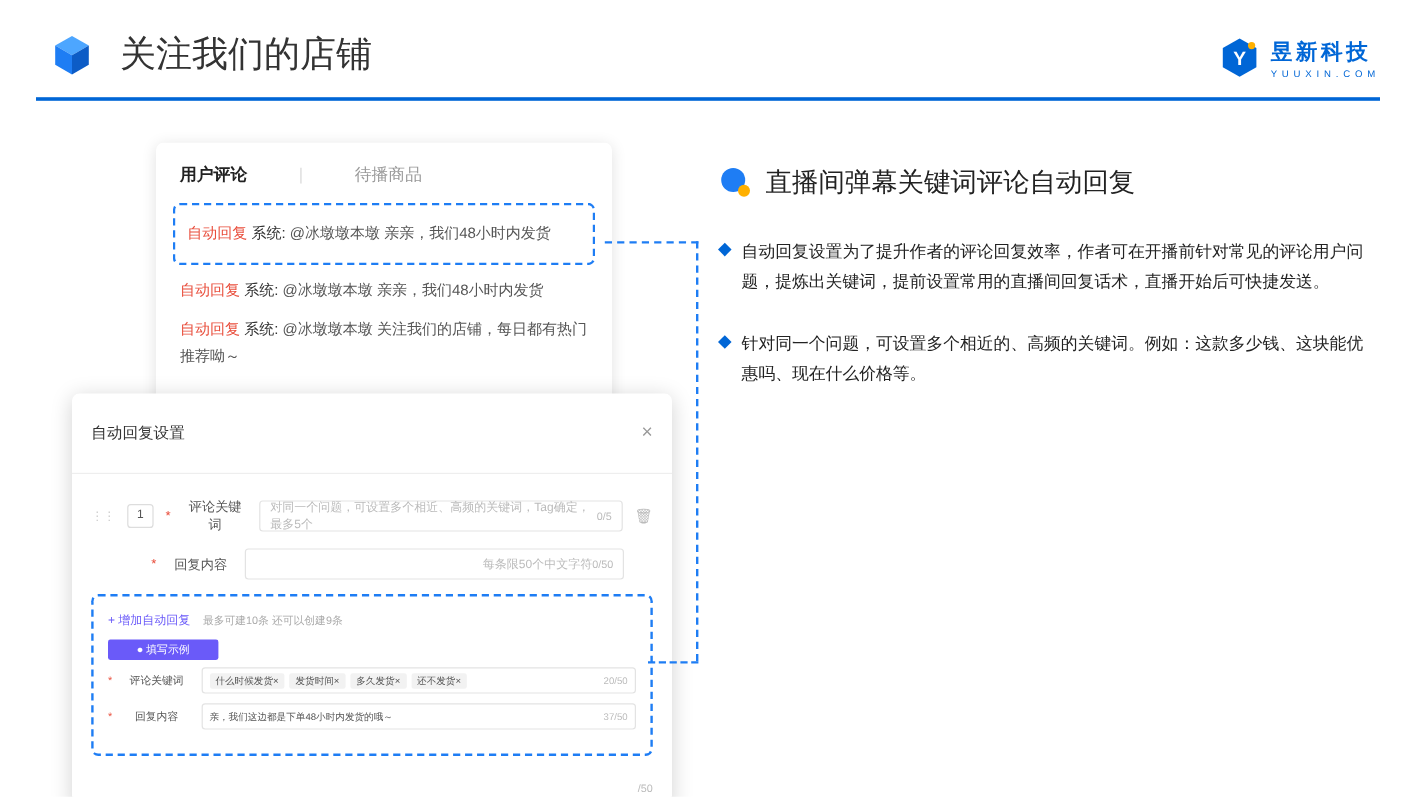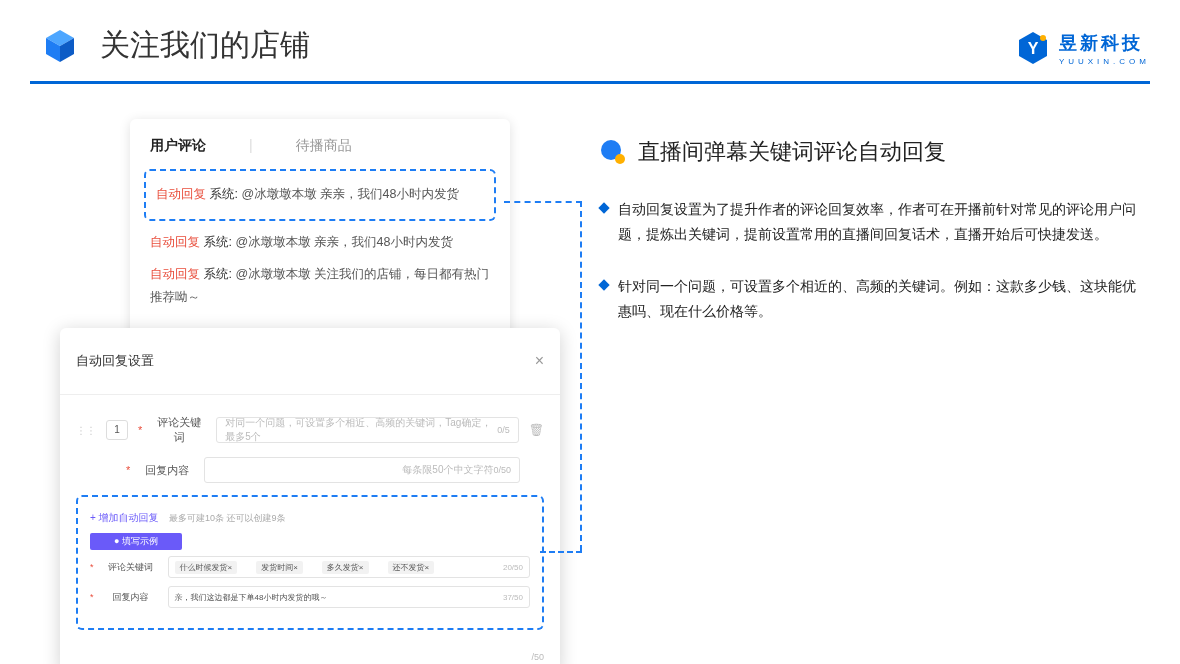--- a/index.html
+++ b/index.html
@@ -35,21 +35,21 @@
 .label{width:54px;text-align:center;color:#555}
 .inp{flex:1;height:26px;border:1px solid #e3e3e3;border-radius:3px;padding:0 8px;font-size:10px;color:#bbb;display:flex;align-items:center;justify-content:flex-end;background:#fff}
 .cnt{color:#bbb;font-size:9px}
 .del{color:#bbb;font-size:12px}
 .ex-box{border:2px dashed #1e7df4;border-radius:6px;padding:10px 12px 12px 12px;margin-top:6px}
 .add-link{color:#6a5af9;font-size:10px}
 .hint{color:#aaa;font-size:9px;margin-left:6px}
 .badge{background:#6a5af9;color:#fff;font-size:9px;padding:2px 24px;border-radius:2px;display:inline-block;margin:8px 0 6px 0}
 .tag-row{display:flex;align-items:center;gap:10px;font-size:9px;color:#666;margin-bottom:8px}
 .tag-row .label{width:54px}
-.tag-inp{flex:1;height:22px;border:1px solid #e3e3e3;border-radius:3px;padding:0 6px;display:flex;align-items:center;gap:19px;background:#fff}
+.tag-inp{flex:1;height:22px;border:1px solid #e3e3e3;border-radius:3px;padding:0 6px;display:flex;align-items:center;gap:4px;background:#fff}
 .tg{background:#f2f2f2;color:#555;font-size:8px;padding:1px 5px;border-radius:2px}
 .tcnt{margin-left:auto;color:#bbb;font-size:8px}
 .under-cnt{text-align:right;color:#bbb;font-size:9px;padding:4px 16px 12px 0}
 .conn-line{position:absolute;border-top:2px dashed #1e7df4;z-index:5}
 .conn-v{position:absolute;border-left:2px dashed #1e7df4;z-index:5}
 .right-col{flex:1;padding-top:18px}
 .sec-head{display:flex;align-items:center;gap:12px;margin-bottom:30px}
 .dot-icon{width:26px;height:26px;position:relative}
 .sec-title{font-size:22px;color:#222;font-weight:400}
 .bul{display:flex;gap:10px;margin-bottom:28px}

